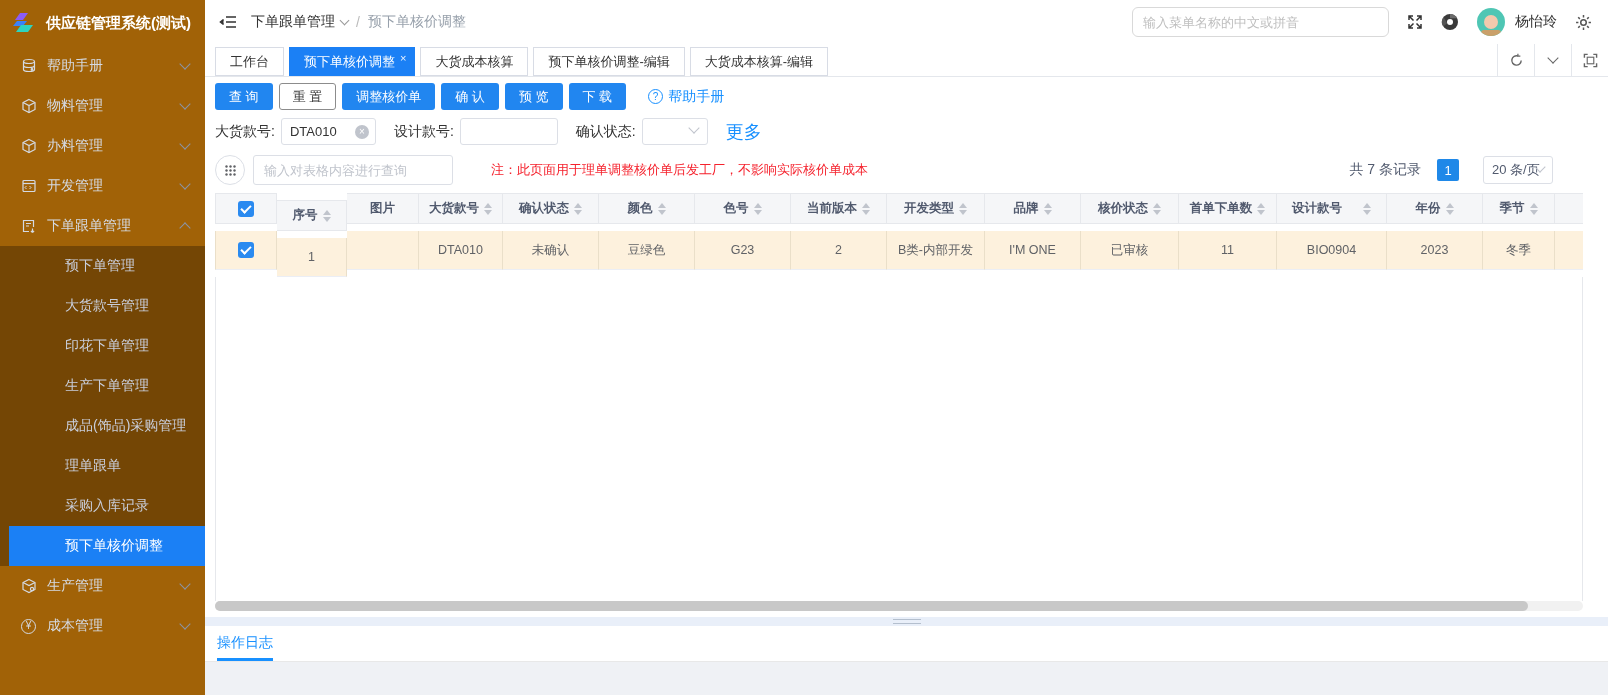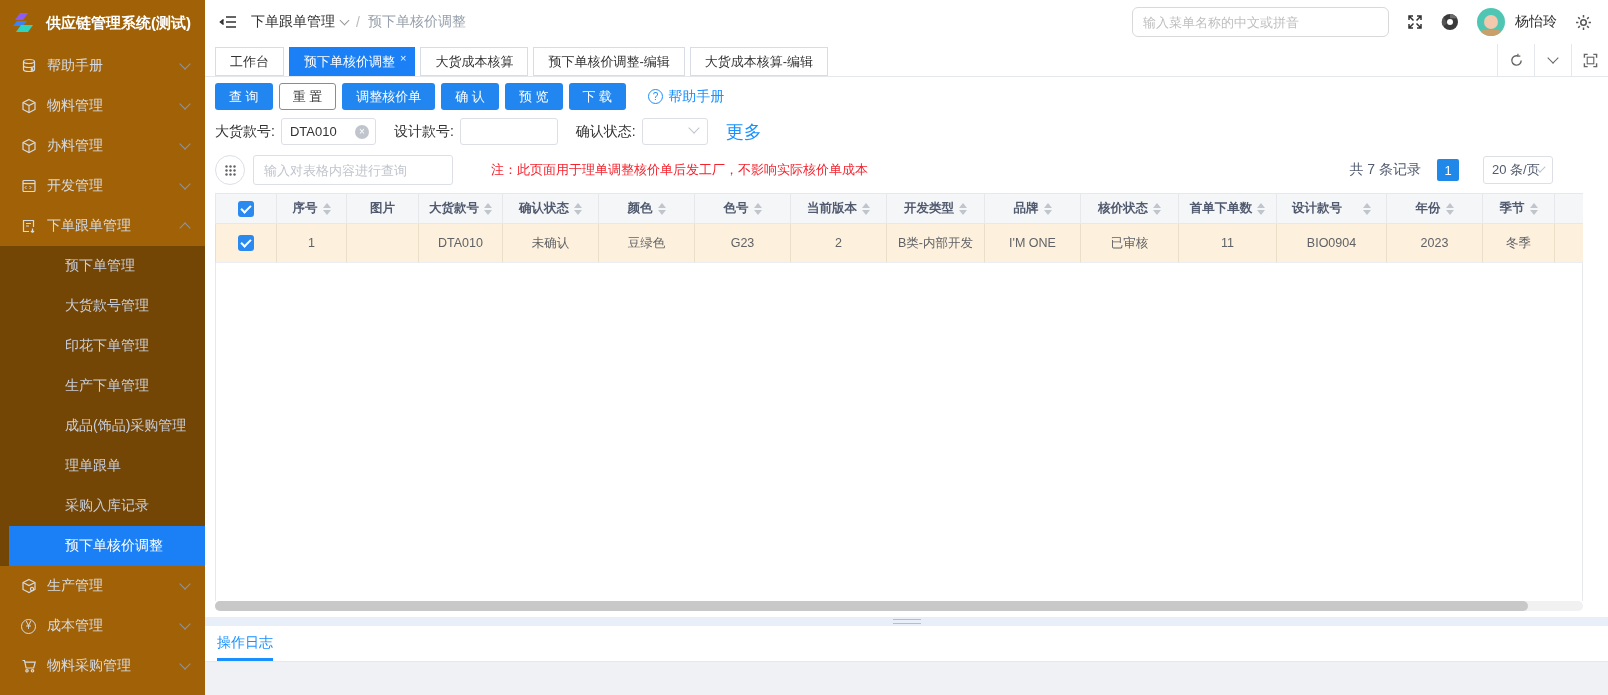--- a/index.html
+++ b/index.html
@@ -74,21 +74,21 @@
   .size-select { width:70px; height:28px; border:1px solid #dcdfe6; border-radius:3px; margin-left:24px; display:flex; align-items:center; padding-left:8px; font-size:13px; color:#515a6e; position:relative; cursor:pointer; }
   .size-select .chev { position:absolute; right:8px; top:10px; border-color:#c0c4cc; }
 
   
   .tbl-clip { width:1368px; margin:8px 0 0 10px; overflow:hidden; flex:none; }
   .trow { display:flex; width:1400px; }
   .th { height:31px; background:#f5f6f8; border-top:1px solid #e6e8ec; border-right:1px solid #e6e8ec; border-bottom:1px solid #e6e8ec; display:flex; align-items:center; justify-content:center; font-size:12.5px; font-weight:bold; color:#515a6e; flex:none; cursor:pointer; }
   .th:first-child { border-left:1px solid #e6e8ec; }
   .td { height:39px; background:#fdf1dd; border-right:1px solid #eadfc9; border-bottom:1px solid #ebeef5; display:flex; align-items:center; justify-content:center; font-size:12.5px; color:#606266; flex:none; }
   .td:first-child { border-left:1px solid #eadfc9; }
-  .c0{width:62px;} .c1{width:70px;} .c2{width:72px;} .c3{width:84px;} .c4{width:96px;}
+  .c0{width:62px;} .c1{width:70px;margin-top:7px;} .c2{width:72px;} .c3{width:84px;} .c4{width:96px;}
   .c5{width:96px;} .c6{width:96px;} .c7{width:96px;} .c8{width:98px;} .c9{width:96px;}
   .c10{width:98px;} .c11{width:98px;} .c12{width:110px;gap:16px;} .c13{width:96px;} .c14{width:72px;} .c15{width:60px;}
   .sorts { display:inline-flex; flex-direction:column; margin-left:5px; }
   .car-up { width:0; height:0; border-left:4px solid transparent; border-right:4px solid transparent; border-bottom:5px solid #c0c4cc; margin-bottom:2px; }
   .car-dn { width:0; height:0; border-left:4px solid transparent; border-right:4px solid transparent; border-top:5px solid #c0c4cc; }
   .checkbox { width:16px; height:16px; background:#2a8af0; border-radius:3px; position:relative; cursor:pointer; }
   .checkbox::after { content:''; position:absolute; left:3px; top:4px; width:8px; height:4px; border-left:2px solid #fff; border-bottom:2px solid #fff; transform:rotate(-45deg); }
 
   .tbl-empty { flex:1; min-height:0; width:1368px; margin-left:10px; border-left:1px solid #e6e8ec; border-right:1px solid #e6e8ec; background:#fff; }
 
@@ -221,31 +221,20 @@
     </div>
 
     <div class="menu-item">
       <span class="mi">
           <span class="yen-circle">¥</span>
         </span>
       <span class="lbl">成本管理</span>
       <span class="chev"></span>
     </div>
 
-    <div class="menu-item">
-      <span class="mi">
-        <svg width="16" height="16" viewBox="0 0 16 16" fill="none" stroke="#d5dae3" stroke-width="1.2">
-          <path d="M1.5 2.5h2l1.6 7.5h7.5l1.6-5.8H4.2"></path>
-            <circle cx="6" cy="12.8" r="1.2"></circle>
-            <circle cx="11.5" cy="12.8" r="1.2"></circle>
-        </svg>
-      </span>
-      <span class="lbl">物料采购管理</span>
-      <span class="chev"></span>
-    </div>
   </div>
 
   <div class="main">
 
     <div class="topbar">
       <span class="icon-btn">
         <svg width="18" height="16" viewBox="0 0 18 16" fill="none" stroke="#333" stroke-width="1.6">
           <path d="M7 3h10M7 8h10M7 13h10"></path>
             <path d="M4.5 5.5 1.5 8l3 2.5" fill="#333"></path>
         </svg>

